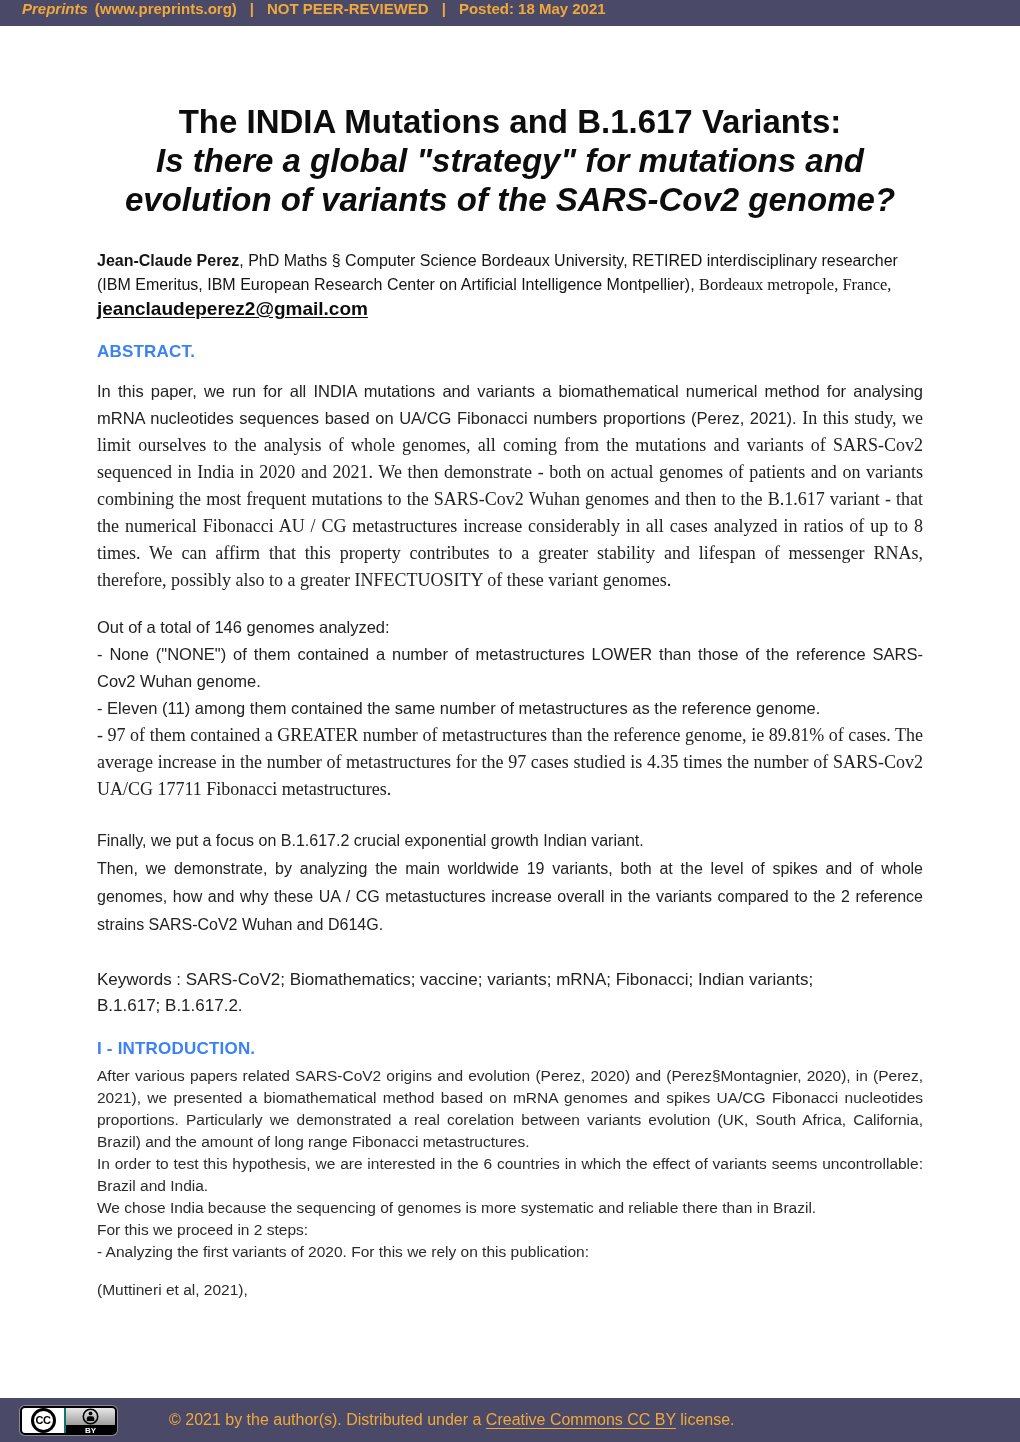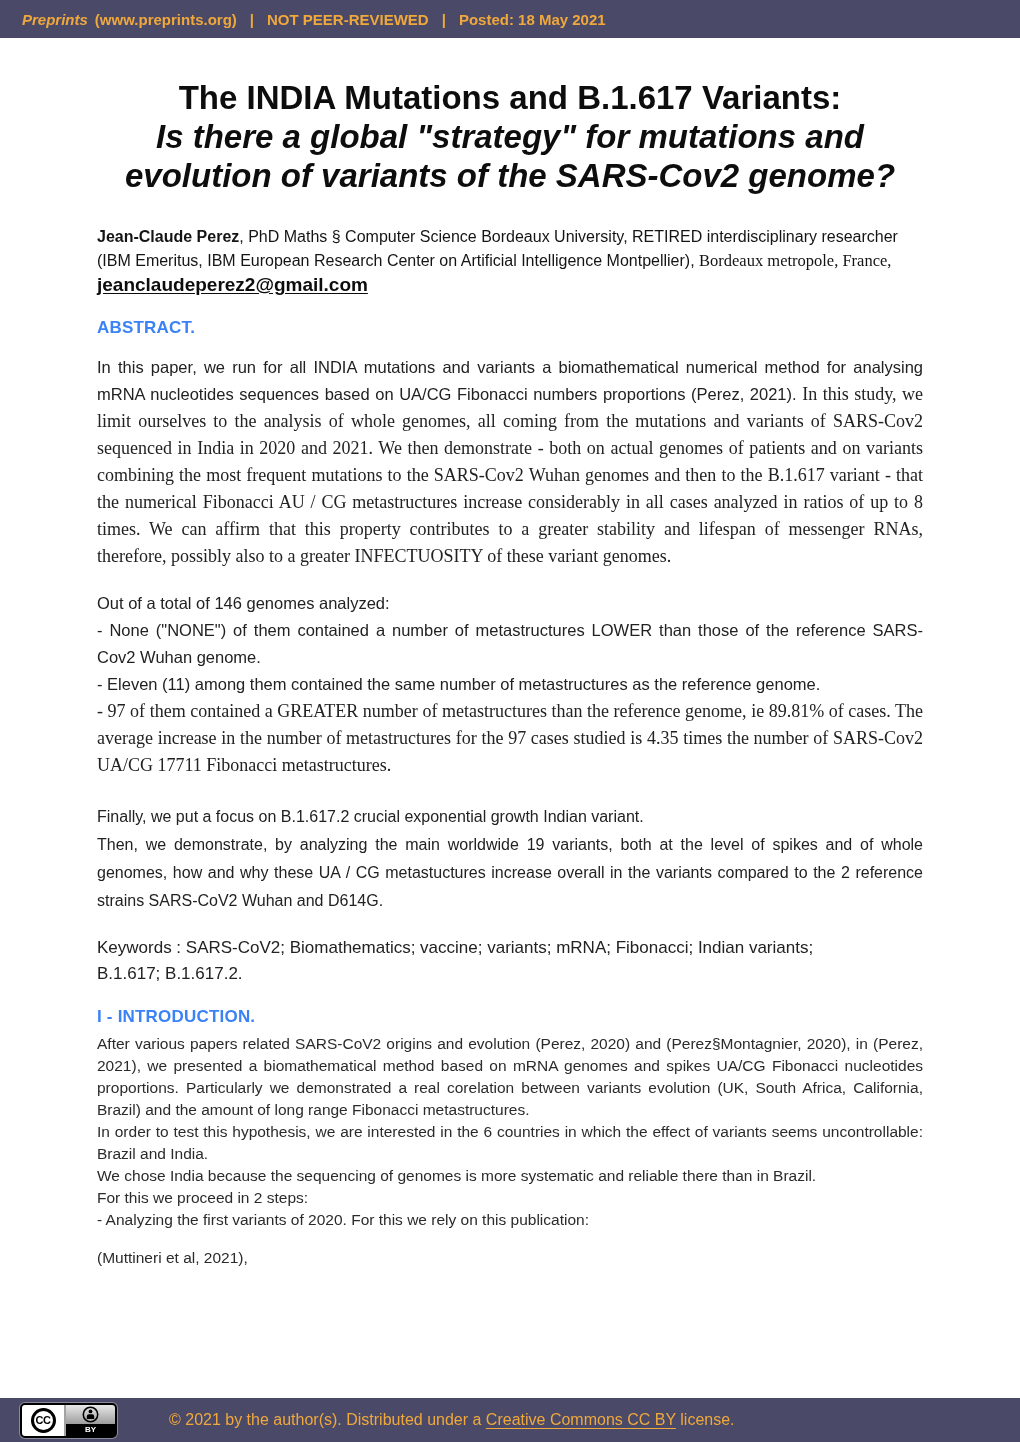--- a/index.html
+++ b/index.html
@@ -12,44 +12,44 @@
     height: 1442px;
     margin: 0 auto;
     background: #ffffff;
     overflow: hidden;
   }
 
   
   .banner {
     position: absolute;
     top: 0; left: 0; right: 0;
-    height: 38px;
+    height: 26px;
     background: var(--banner-bg, #4A4A68);
     color: var(--accent-orange, #F0A83C);
     display: flex;
-    align-items: center;
+    align-items: flex-start;
     gap: 7px;
     padding-left: 22px;
     font-size: 15px;
     font-weight: bold;
     white-space: nowrap;
   }
   .banner .brand { font-style: italic; }
   .banner .pipe { margin: 0 6px; font-weight: bold; }
 
   
   .content {
     position: absolute;
     top: 38px;
     left: 97px;
     width: 826px;
   }
 
   .title {
-    margin-top: 40px;
+    margin-top: 64px;
     text-align: center;
     font-size: 33px;
     font-weight: bold;
     color: #0d0d0d;
     line-height: 39px;
   }
   .title span { display: block; }
   .title .t-italic { font-style: italic; }
 
   .author {
@@ -80,21 +80,21 @@
   .para { font-size: 16.5px; line-height: 27px; color: #222; }
   .justify { text-align: justify; }
   .serif {
     font-family: "Liberation Serif", serif;
     font-size: 18px;
   }
 
   .p-abstract1 { margin-top: 16px; }
   .p-findings  { margin-top: 20px; }
   .p-focus     { margin-top: 24px; font-size: 16px; line-height: 28px; }
-  .p-keywords  { margin-top: 20px; font-size: 17px; line-height: 26px; max-width: 772px; text-align: left; }
+  .p-keywords  { margin-top: 28px; font-size: 17px; line-height: 26px; max-width: 772px; text-align: left; }
 
   .intro-body { margin-top: 6px; font-size: 15.5px; line-height: 22px; color: #2b2b2b; }
   .intro-body .citation { margin-top: 16px; }
 
   
   .footer {
     position: absolute;
     left: 0; right: 0; bottom: 0;
     height: 44px;
     background: var(--banner-bg, #4A4A68);
@@ -108,21 +108,21 @@
   .license-link {
     color: var(--accent-orange, #F0A83C);
     text-decoration: underline;
     text-underline-offset: 3px;
   }
 
   
   .cc-badge {
     display: flex;
     width: 97px;
-    height: 35px;
+    height: 29px;
     background: #000;
     border: 2px solid #000;
     border-radius: 5px;
     overflow: hidden;
     text-decoration: none;
     box-shadow: 0 0 0 1px #8a8a9c;
     flex: none;
   }
   .cc-left {
     width: 42px;
@@ -136,21 +136,21 @@
     border: 3px solid #000;
     border-radius: 50%;
     color: #000;
     font-size: 11px;
     font-weight: bold;
     display: flex;
     align-items: center;
     justify-content: center;
     letter-spacing: -0.5px;
   }
-  .cc-right { flex: 1; display: flex; flex-direction: column; border-left: 2px solid #a3a3a3; }
+  .cc-right { flex: 1; display: flex; flex-direction: column; border-left: 2px solid #0f766e; }
   .cc-person {
     flex: 1;
     background: linear-gradient(#e8e8e8, #9d9d9d);
     display: flex;
     align-items: center;
     justify-content: center;
   }
   .cc-by-strip {
     height: 12px;
     background: #000;

